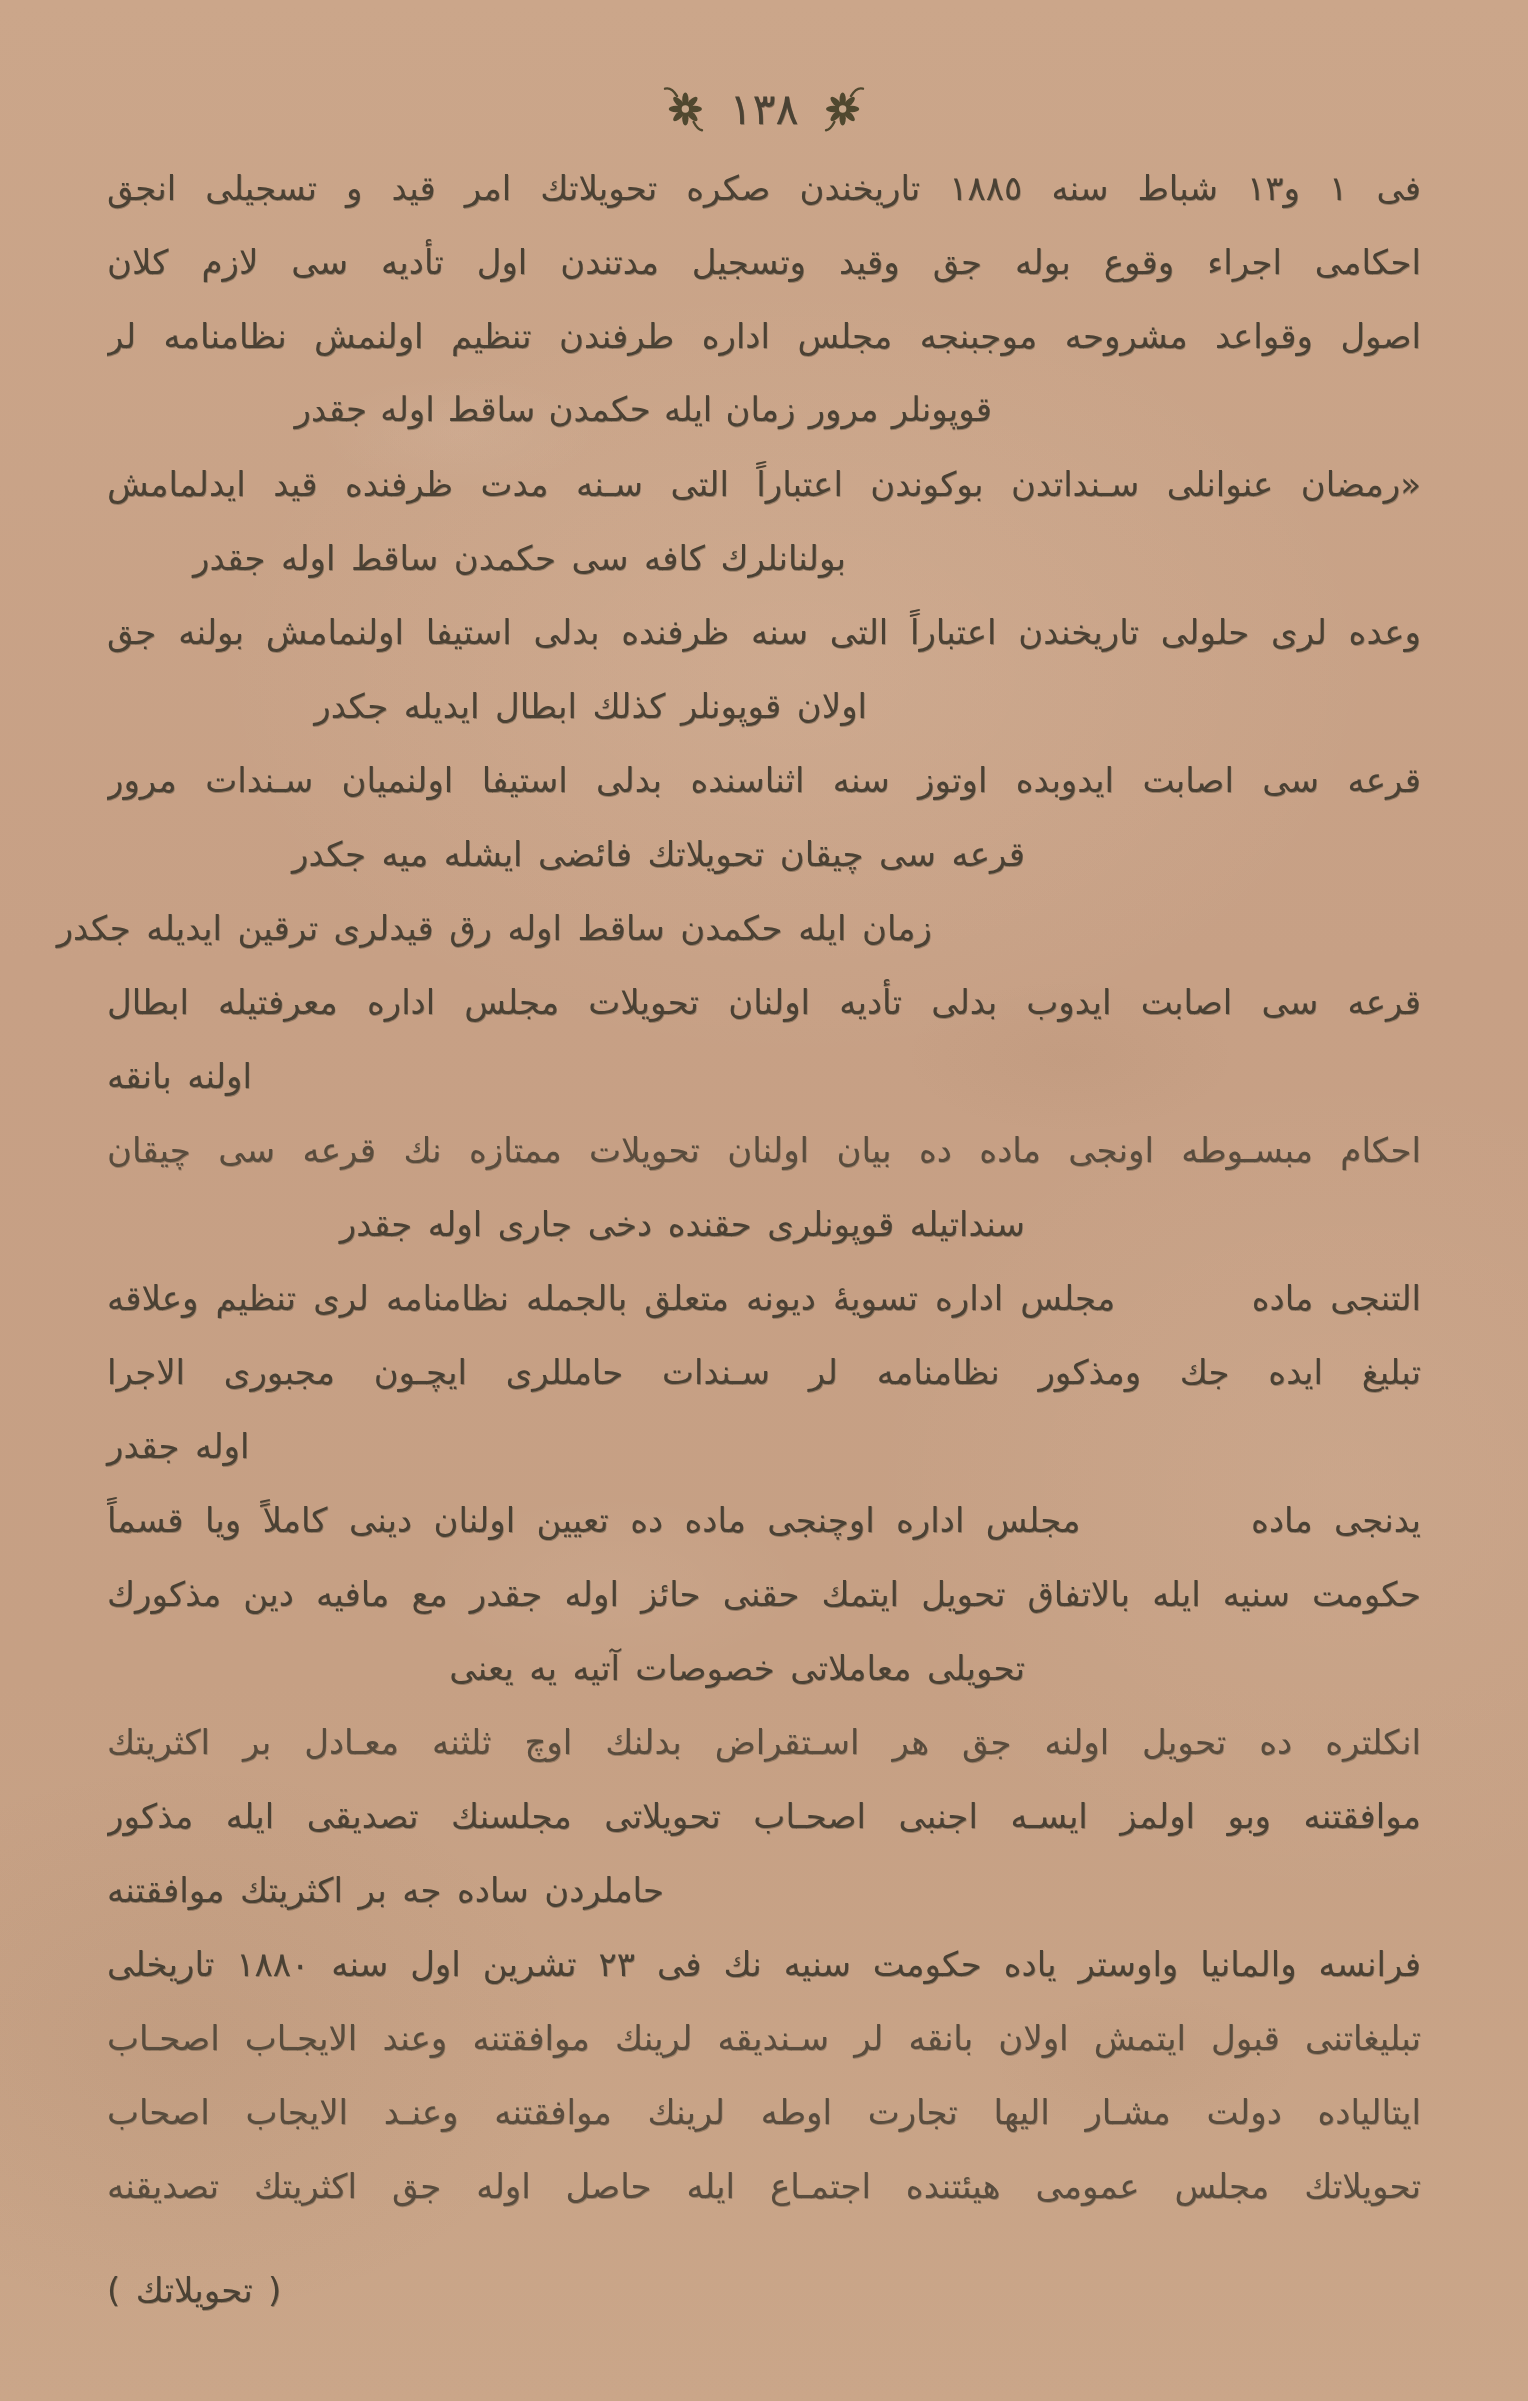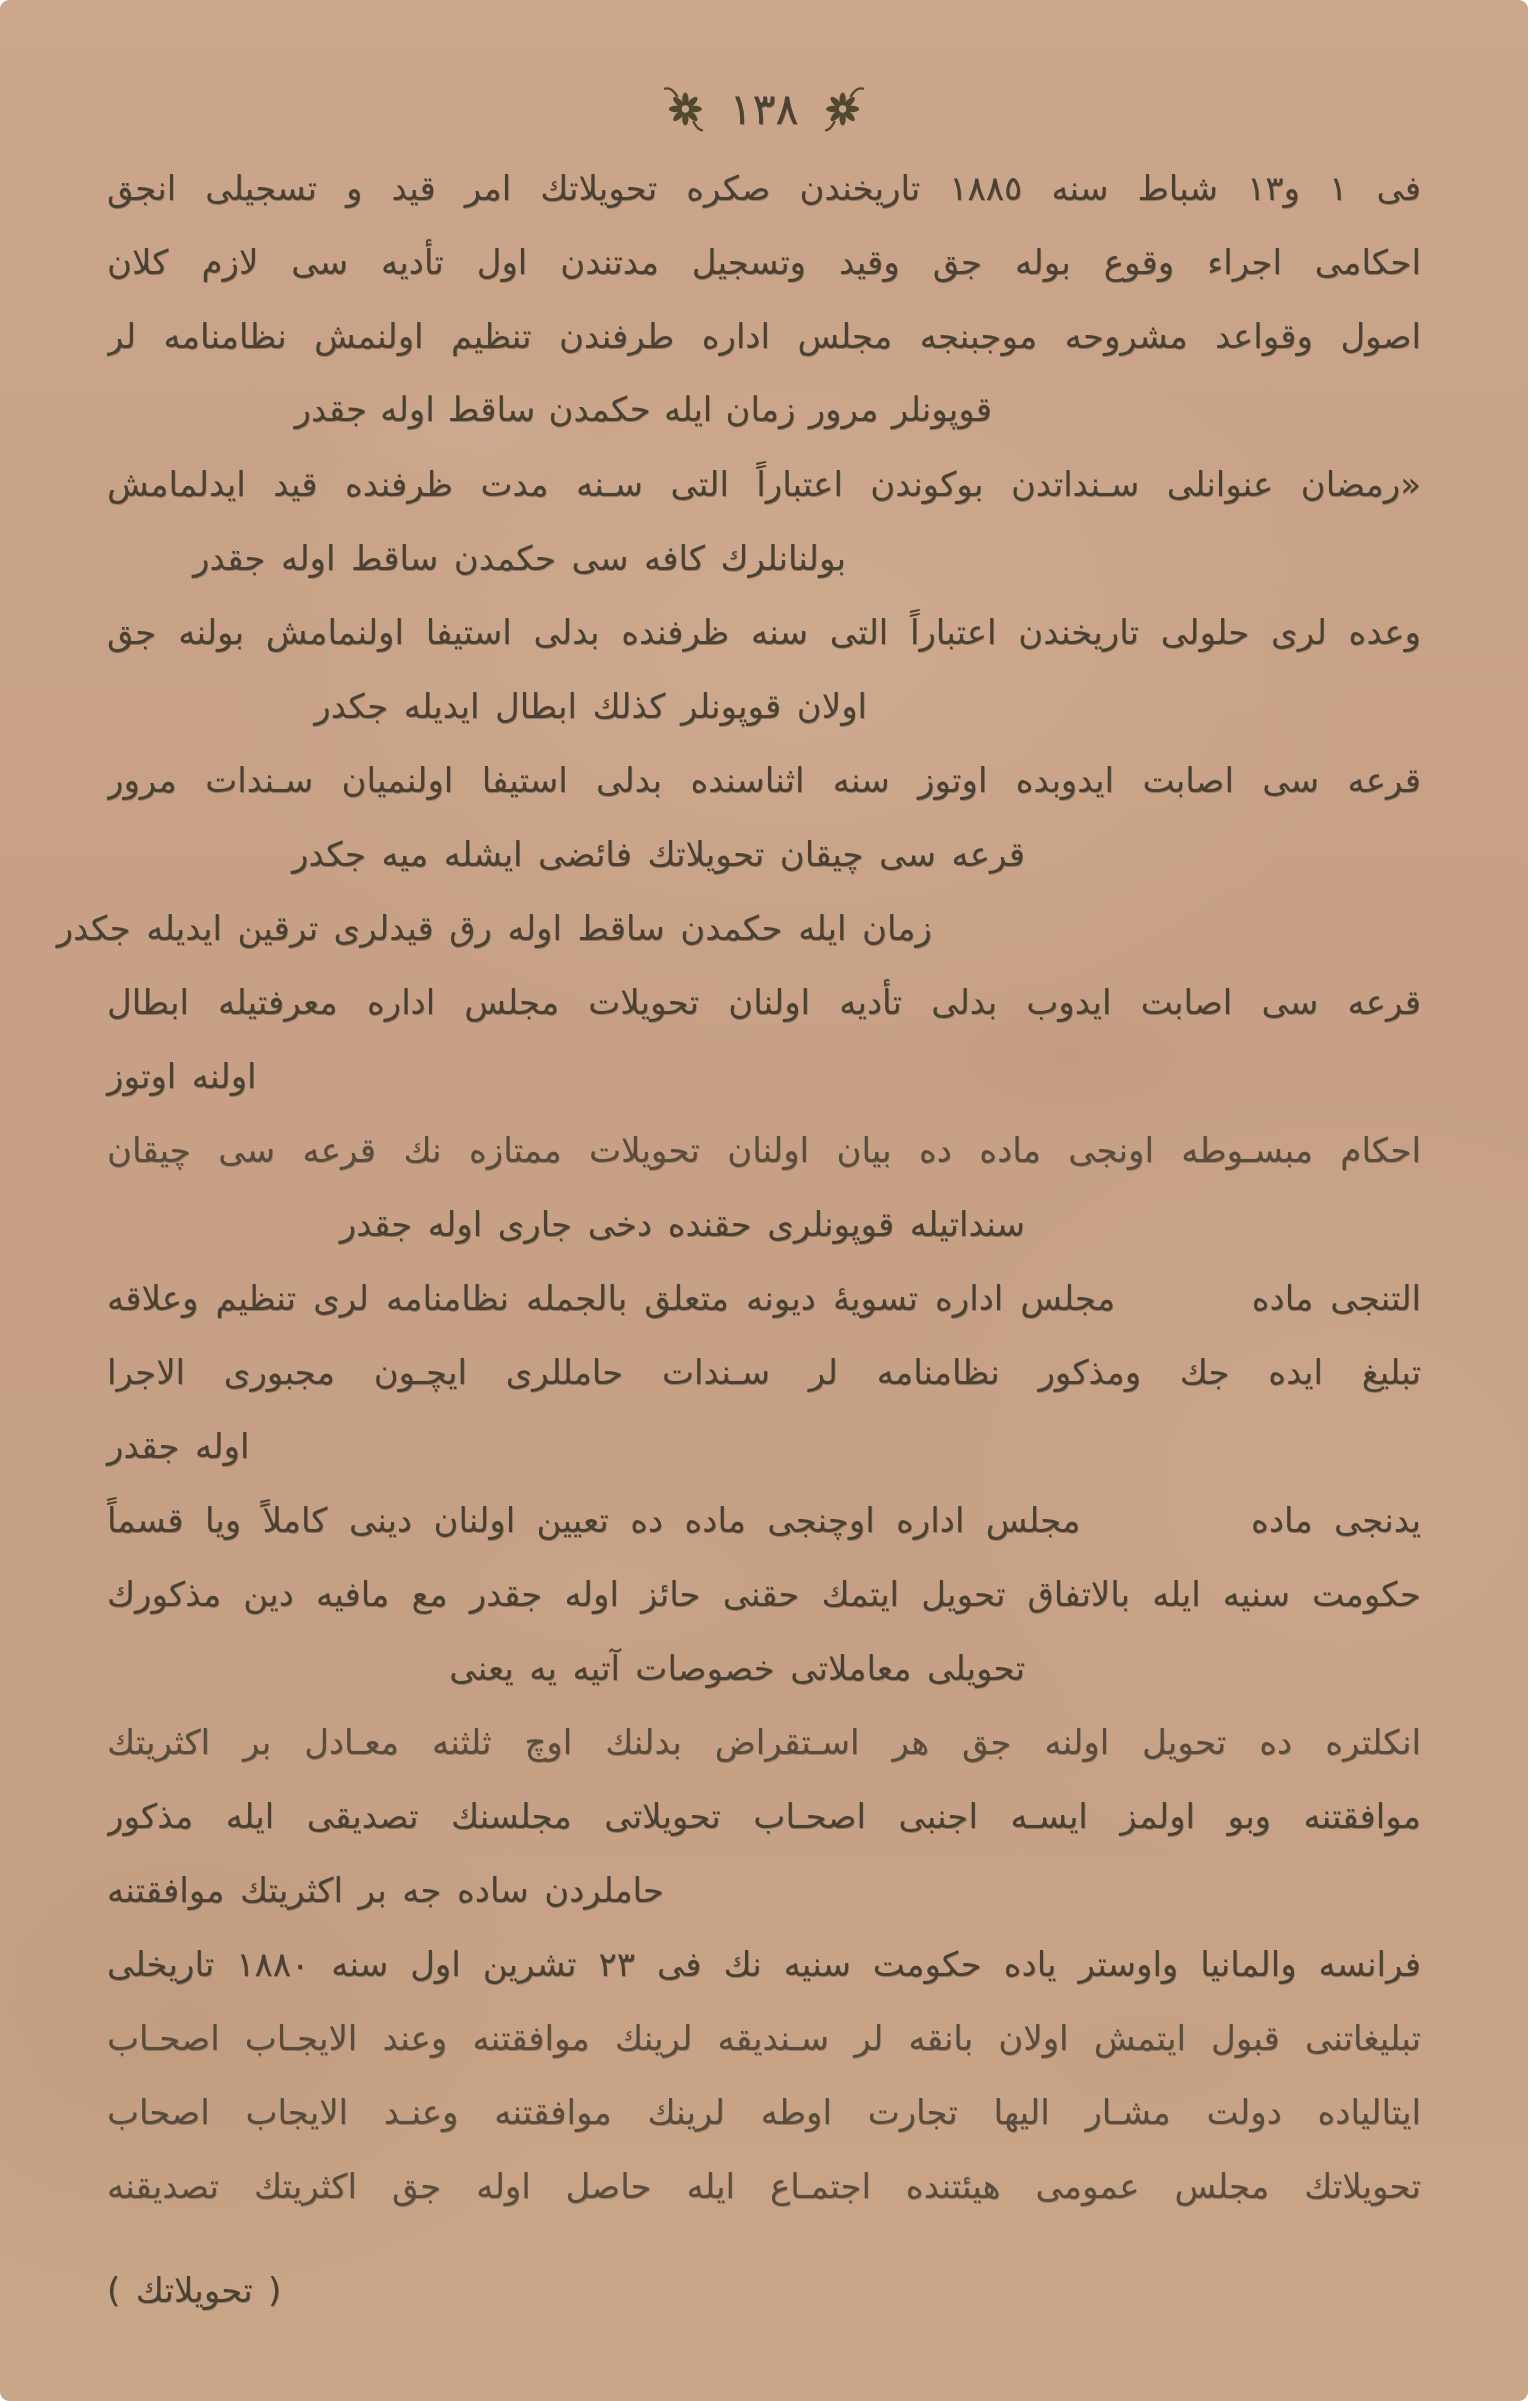--- a/index.html
+++ b/index.html
@@ -12,21 +12,20 @@
     position:relative;
     width:1528px;height:2401px;
     background:
       radial-gradient(ellipse 839px 559px at 52% 28%, rgba(255,238,216,0.10), rgba(255,238,216,0) 70%),
       radial-gradient(ellipse 652px 466px at 12% 85%, rgba(110,75,48,0.07), rgba(110,75,48,0) 60%),
       radial-gradient(ellipse 745px 652px at 88% 62%, rgba(255,240,220,0.07), rgba(255,240,220,0) 65%),
       linear-gradient(180deg,#cba68a 0%, #c7a085 40%, #c6a084 70%, #caa689 100%);
     box-sizing:border-box;
     padding:75px 107px 0 107px;
     direction:rtl;
-    border-radius:9px;
   }
   
   .page::before{
     content:"";position:absolute;inset:0;pointer-events:none;
     background:
       radial-gradient(205px 84px at 30% 18%, rgba(255,250,240,0.06), transparent 70%),
       radial-gradient(242px 112px at 70% 44%, rgba(120,85,55,0.05), transparent 70%),
       radial-gradient(280px 130px at 40% 66%, rgba(255,250,240,0.05), transparent 70%),
       radial-gradient(224px 103px at 75% 86%, rgba(120,85,55,0.05), transparent 70%);
   }
@@ -115,21 +114,21 @@
     <div class="ln full">اصول وقواعد مشروحه موجبنجه مجلس اداره طرفندن تنظيم اولنمش نظامنامه لر</div>
     <div class="ln ind460">قوپونلر مرور زمان ايله حكمدن ساقط اوله جقدر</div>
     <div class="ln full">«رمضان عنوانلى سـنداتدن بوكوندن اعتباراً التى سـنه مدت ظرفنده قيد ايدلمامش</div>
     <div class="ln ind525">بولنانلرك كافه سى حكمدن ساقط اوله جقدر</div>
     <div class="ln full">وعده لرى حلولى تاريخندن اعتباراً التى سنه ظرفنده بدلى استيفا اولنمامش بولنه جق</div>
     <div class="ln ind595">اولان قوپونلر كذلك ابطال ايديله جكدر</div>
     <div class="ln full">قرعه سى اصابت ايدوبده اوتوز سنه اثناسنده بدلى استيفا اولنميان سـندات مرور</div>
     <div class="ln ind425">قرعه سى چيقان تحويلاتك فائضى ايشله ميه جكدر</div>
     <div class="ln ind525">زمان ايله حكمدن ساقط اوله رق قيدلرى ترقين ايديله جكدر</div>
     <div class="ln full">قرعه سى اصابت ايدوب بدلى تأديه اولنان تحويلات مجلس اداره معرفتيله ابطال</div>
-    <div class="ln left">اولنه اوتوز</div>
+    <div class="ln left">اولنه بانقه</div>
     <div class="ln full faint">احكام مبسـوطه اونجى ماده ده بيان اولنان تحويلات ممتازه نك قرعه سى چيقان</div>
     <div class="ln ind425">سنداتيله قوپونلرى حقنده دخى جارى اوله جقدر</div>
     <div class="ln full">التنجى ماده&nbsp;&nbsp;&nbsp;&nbsp;&nbsp;&nbsp;&nbsp;&nbsp;مجلس اداره تسويهٔ ديونه متعلق بالجمله نظامنامه لرى تنظيم وعلاقه دارانه</div>
     <div class="ln full">تبليغ ايده جك ومذكور نظامنامه لر سـندات حامللرى ايچـون مجبورى الاجرا</div>
     <div class="ln left">اوله جقدر</div>
     <div class="ln full">يدنجى ماده&nbsp;&nbsp;&nbsp;&nbsp;&nbsp;&nbsp;&nbsp;&nbsp;مجلس اداره اوچنجى ماده ده تعيين اولنان دينى كاملاً ويا قسماً</div>
     <div class="ln full">حكومت سنيه ايله بالاتفاق تحويل ايتمك حقنى حائز اوله جقدر مع مافيه دين مذكورك</div>
     <div class="ln ind425">تحويلى معاملاتى خصوصات آتيه يه يعنى</div>
     <div class="ln full faint">انكلتره ده تحويل اولنه جق هر اسـتقراض بدلنك اوچ ثلثنه معـادل بر اكثريتك</div>
     <div class="ln full">موافقتنه وبو اولمز ايسـه اجنبى اصحـاب تحويلاتى مجلسنك تصديقى ايله مذكور</div>

